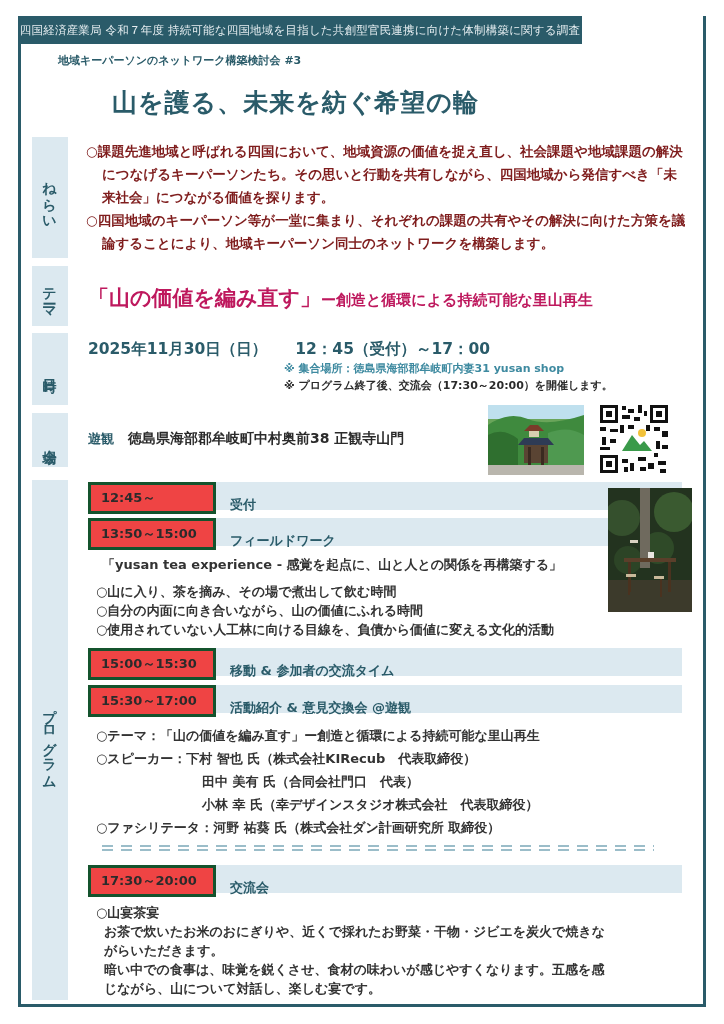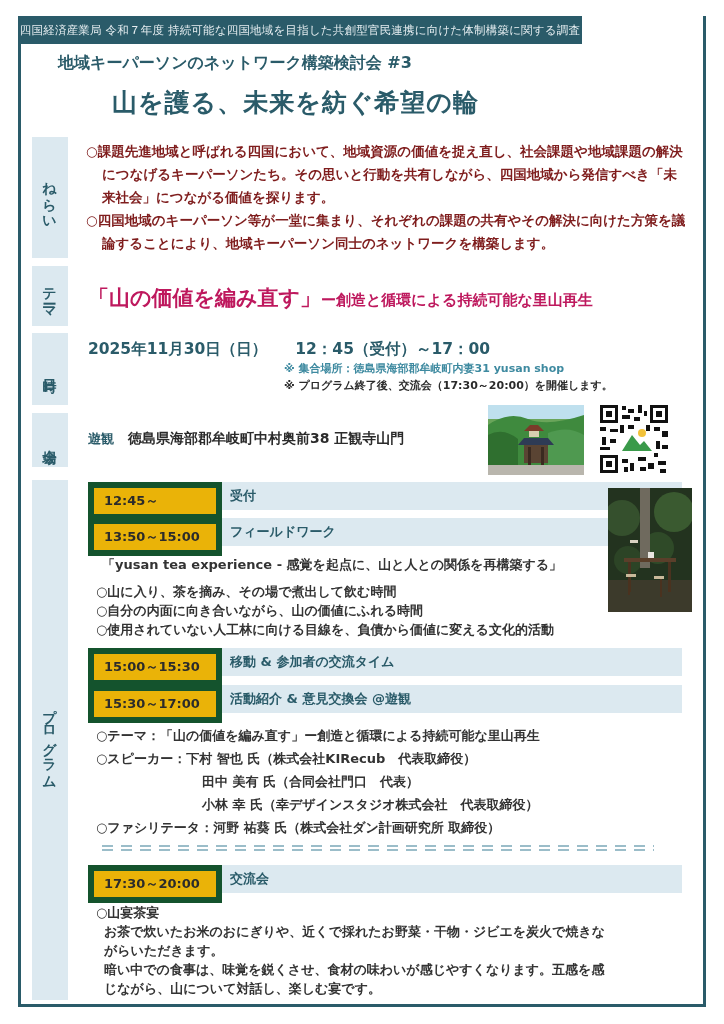--- a/index.html
+++ b/index.html
@@ -3,41 +3,41 @@
 <meta charset="utf-8">
 <style>
   html, body { margin:0; padding:0; background:#ffffff; }
   body { width:724px; height:1024px; position:relative; overflow:hidden;
          font-family:"DejaVu Sans", "Liberation Sans", sans-serif; color:#2b2b2b; }
   .frame { position:absolute; left:18px; top:16px; width:682px; height:988px;
            border:3px solid #2a5b69; border-top:none; background:#fff; }
   .header-band { position:absolute; left:18px; top:16px; width:564px; height:28px;
                  background:#2a5b69; color:#e6eef1; font-size:11.5px; line-height:28px;
                  text-align:center; letter-spacing:0.2px; }
-  .subtitle { position:absolute; left:58px; top:53px; font-size:16px; font-weight:bold; color:#2a5b69; }
+  .subtitle { position:absolute; left:58px; top:53px; font-size:11px; font-weight:bold; color:#2a5b69; }
   .main-title { position:absolute; left:112px; top:86px; font-size:25px; font-weight:bold; color:#2a5b69; letter-spacing:1px;font-family:Liberation Mono, monospace; }
   .label-col { position:absolute; left:32px; width:36px; background:#dce9f0; color:#2a5b69;
                font-weight:bold; font-size:14px; display:flex; align-items:center; justify-content:center;
                writing-mode:vertical-rl; text-orientation:upright; letter-spacing:1px; }
   .aim-text { position:absolute; left:86px; top:140px; width:600px; font-size:13.5px; font-weight:bold; line-height:23px; color:#7f1d1d; }
   .aim-text p { margin:0; padding-left:16px; text-indent:-16px; }
   .theme-main { position:absolute; left:88px; top:284px; font-size:21px; font-weight:bold; color:#be185d; white-space:nowrap;text-align:center; }
   .theme-sub { font-size:15px; }
   .date-line { position:absolute; left:88px; top:339px; font-size:15.5px; font-weight:bold; color:#2a5b69; white-space:nowrap; }
   .date-line .time { margin-left:28px; }
   .note1 { position:absolute; left:284px; top:361px; font-size:11px; font-weight:bold; color:#3e8aa0; white-space:nowrap;text-align:right; }
   .note2 { position:absolute; left:284px; top:378px; font-size:11px; font-weight:bold; color:#2b2b2b; white-space:nowrap; }
   .venue { position:absolute; left:88px; top:430px; font-size:14px; font-weight:bold; white-space:nowrap; }
   .venue .venue-name { color:#2a5b69; font-size:13px; margin-right:14px; }
   .temple-photo { position:absolute; left:488px; top:405px; width:96px; height:70px; overflow:hidden; }
   .qr { position:absolute; left:598px; top:403px; width:72px; height:72px; background:#fff; }
   .prog-row { position:absolute; left:88px; width:594px; height:28px; background:#dce9f0; }
-  .prog-time { position:absolute; left:0; top:0; width:120px; height:26px; border:6px solid #14532d; background:#eab308;
+  .prog-time { position:absolute; left:0; top:0; width:120px; height:26px; border:3px solid #14532d; background:#ef4444;
                font-size:13px; font-weight:bold; line-height:26px; padding-left:10px; box-sizing:content-box; width:112px; color:#2b2b2b; }
-  .prog-title { position:absolute; left:142px; top:0; line-height:28px; font-size:13px; font-weight:bold; color:#2a5b69; }
+  .prog-title { position:absolute; left:142px; top:9px; line-height:28px; font-size:13px; font-weight:bold; color:#2a5b69; }
   .tea-photo { position:absolute; left:608px; top:488px; width:84px; height:124px; overflow:hidden; }
   .text-block { position:absolute; font-size:13px; font-weight:bold; color:#333; white-space:nowrap; }
   .text-block p { margin:0; }
   .dashes { position:absolute; left:102px; top:845px; width:552px; height:6px;
             background-image:repeating-linear-gradient(90deg,#9bbdc9 0 11px, transparent 11px 19px);
             border-top:none; }
   .dashes::before, .dashes::after { content:""; position:absolute; left:0; right:0; height:2px;
             background-image:repeating-linear-gradient(90deg,#9bbdc9 0 11px, transparent 11px 19px); }
   .dashes::before { top:0; } .dashes::after { top:4px; }
   .dashes { background:none; }

